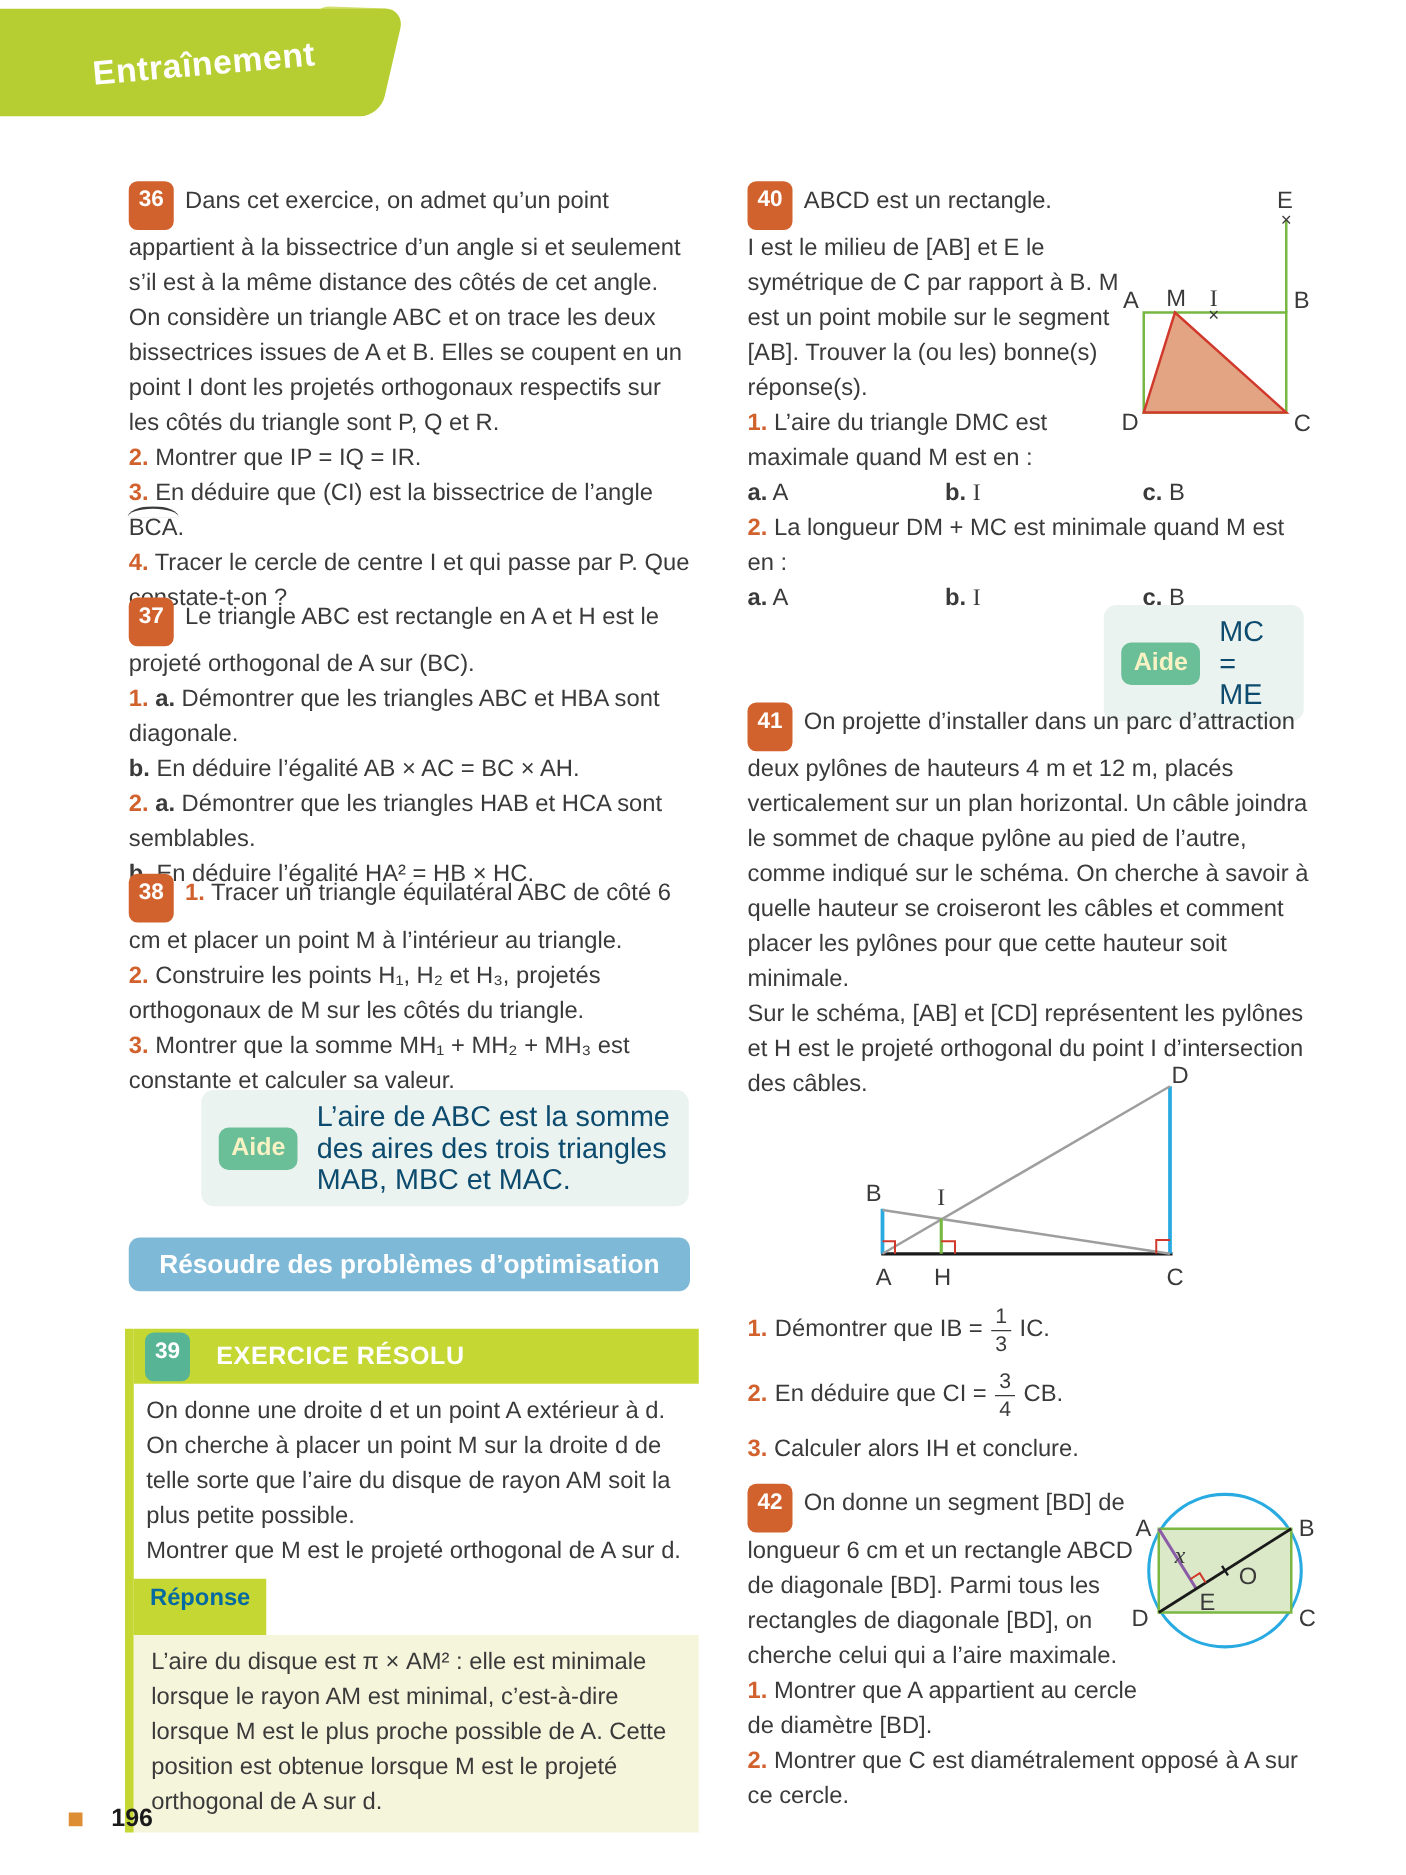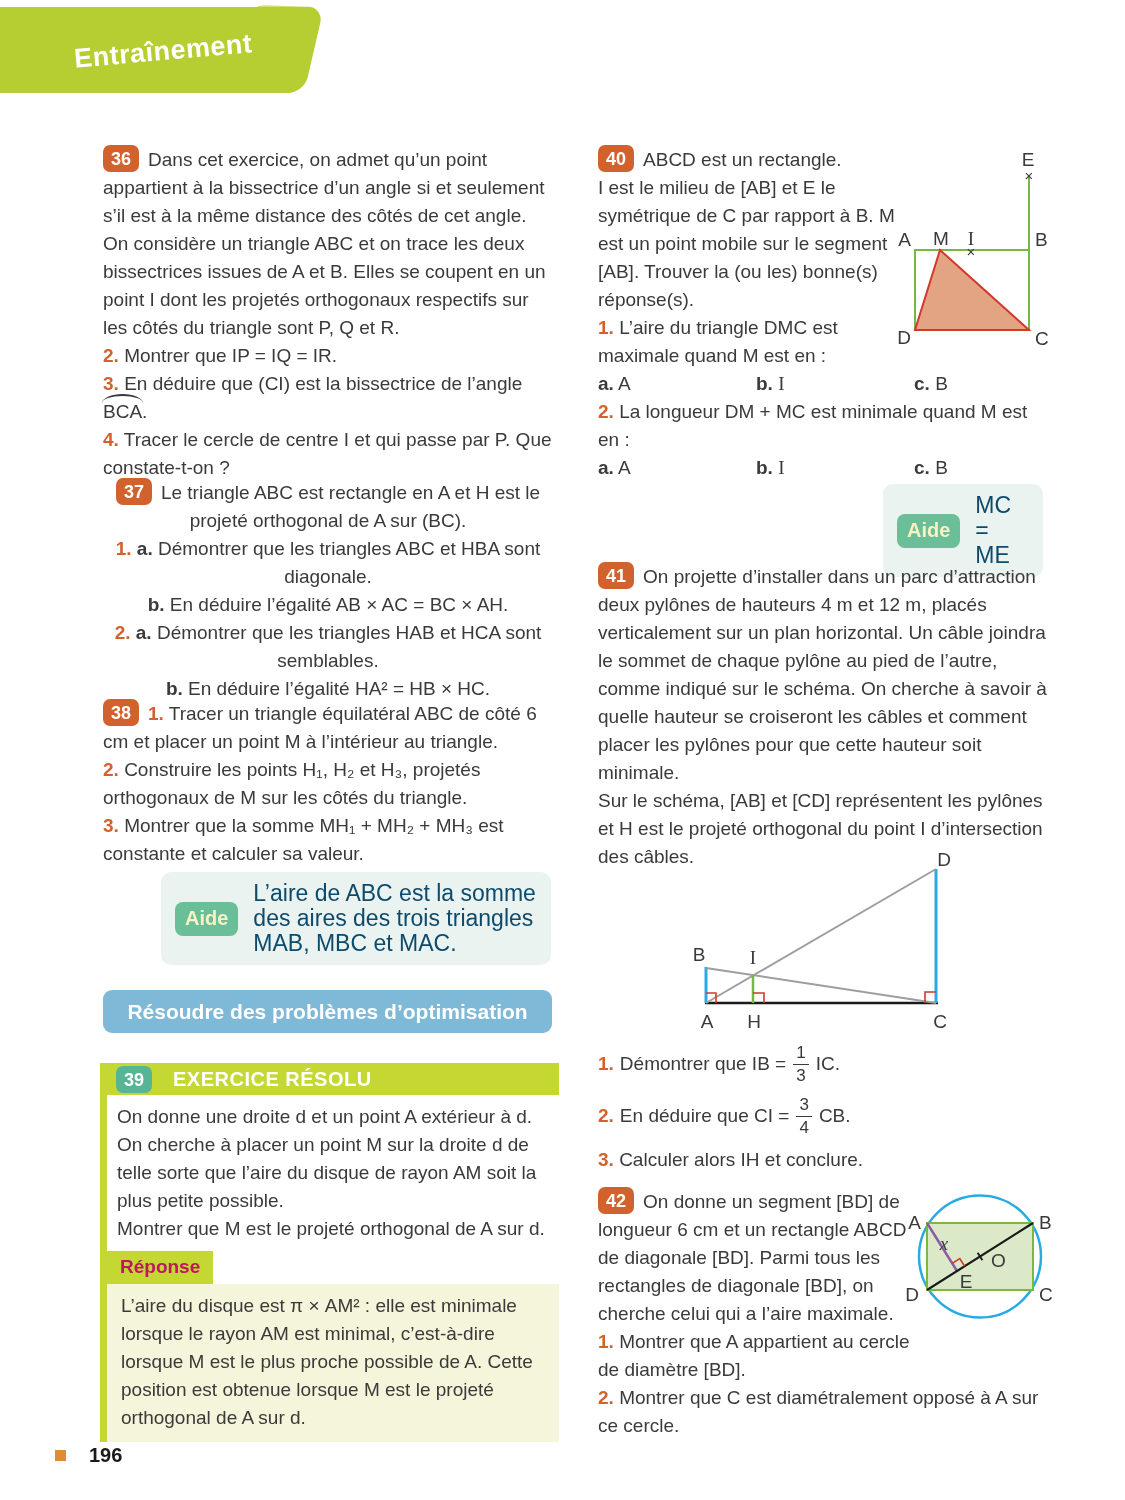--- a/index.html
+++ b/index.html
@@ -11,47 +11,47 @@
   
   .ribbon-light{position:absolute;left:243px;top:6px;width:70px;height:60px;
     background:#d3df6f;border-radius:12px;transform:skewX(-14deg) rotate(2deg);}
   .ribbon-main{position:absolute;left:-34px;top:7px;width:348px;height:86px;
     background:#b6ce31;border-radius:16px;transform:skewX(-13deg);}
   .ribbon-label{position:absolute;left:74px;top:36px;color:#fff;font-weight:bold;
     font-size:27px;transform:rotate(-5deg);letter-spacing:0.5px;}
 
   
   .badge{display:inline-block;background:#d2622d;color:#fff;font-weight:bold;
-    font-size:18px;line-height:1;padding:5px 8px 4px;border-radius:7px;margin-right:9px;
+    font-size:18px;line-height:1;padding:5px 8px 16px;border-radius:7px;margin-right:9px;
     position:relative;top:-1px;}
   .badge-teal{background:#57b494;}
 
   .qnum{color:#d2622d;font-weight:bold;}
   .sub{color:#3a3a3a;font-weight:bold;}
   .serif{font-family:"Liberation Serif","DejaVu Serif",serif;}
 
   
   .aide-box{background:#eaf3ef;border-radius:10px;display:flex;align-items:center;
     gap:15px;padding:9px 14px;}
   .aide-badge{background:#6abe98;color:#f8f2c4;font-weight:bold;font-size:20px;
     line-height:1;padding:6px 10px 8px;border-radius:8px;flex:0 0 auto;}
   .aide-text{font-size:23px;line-height:25px;color:#0c4a6e;}
 
   
   .banner{background:#7fb9d8;border-radius:9px;color:#fff;font-weight:bold;
     font-size:21px;text-align:center;height:43px;line-height:43px;}
 
   
   .ex39-wrap{border-left:7px solid #c5d733;}
-  .ex39-head{background:#c5d733;height:32px;display:flex;align-items:center;
+  .ex39-head{background:#c5d733;height:44px;display:flex;align-items:center;
     gap:12px;padding-left:9px;}
   .ex39-title{color:#fff;font-weight:bold;font-size:20px;letter-spacing:0.5px;}
   .ex39-body{padding:8px 0 0 10px;}
-  .rep-label{display:inline-block;background:#c5d733;color:#be185d;font-weight:bold;
-    font-size:19px;line-height:1;padding:6px 13px 8px;margin-top:8px;}
+  .rep-label{display:inline-block;background:#c5d733;color:#0369a1;font-weight:bold;
+    font-size:19px;line-height:1;padding:6px 13px 20px;margin-top:8px;}
   .rep-box{background:#f5f5dc;padding:8px 14px 10px;margin-top:0;}
 
   .ansrow{display:flex;gap:24px;}
   .ans{width:152px;}
 
   
   .fracline{display:flex;align-items:center;height:52px;}
   .fracline .qnum{margin-right:6px;}
   .frac{display:inline-block;text-align:center;font-size:17px;line-height:1.15;
     margin:0 7px;color:#3a3a3a;}
@@ -82,21 +82,21 @@
     <div class="ribbon-label">Entraînement</div>
   </div>
 
   <div class="abs txt" style="left:103px;top:146px;width:450px;">
     <span class="badge">36</span><span>Dans cet exercice, on admet qu’un point appartient à la bissectrice d’un angle si et seulement s’il est à la même distance des côtés de cet angle. On considère un triangle ABC et on trace les deux bissectrices issues de A et B. Elles se coupent en un point I dont les projetés orthogonaux respectifs sur les côtés du triangle sont P, Q et R.</span>
     <div><span class="qnum">2.</span> <span>Montrer que IP = IQ = IR.</span></div>
     <div><span class="qnum">3.</span> <span>En déduire que (CI) est la bissectrice de l’angle </span><span style="position:relative;display:inline-block;"><span style="position:absolute;left:-1px;right:-1px;top:-4px;height:7px;border-top:2px solid #3a3a3a;border-radius:50% 50% 0 0/100% 100% 0 0;"></span><span>BCA</span></span><span>.</span></div>
     <div><span class="qnum">4.</span> <span>Tracer le cercle de centre I et qui passe par P. Que constate-t-on ?</span></div>
   </div>
 
-  <div class="abs txt" style="left:103px;top:479px;width:450px;text-align:center;">
+  <div class="abs txt" style="left:103px;top:479px;width:450px;">
     <span class="badge">37</span><span>Le triangle ABC est rectangle en A et H est le projeté orthogonal de A sur (BC).</span>
     <div><span class="qnum">1.</span> <span class="sub">a.</span> <span>Démontrer que les triangles ABC et HBA sont diagonale.</span></div>
     <div><span class="sub">b.</span> <span>En déduire l’égalité AB × AC = BC × AH.</span></div>
     <div><span class="qnum">2.</span> <span class="sub">a.</span> <span>Démontrer que les triangles HAB et HCA sont semblables.</span></div>
     <div><span class="sub">b.</span> <span>En déduire l’égalité HA² = HB × HC.</span></div>
   </div>
 
   <div class="abs txt" style="left:103px;top:700px;width:450px;">
     <span class="badge">38</span><span class="qnum">1.</span> <span>Tracer un triangle équilatéral ABC de côté 6 cm et placer un point M à l’intérieur au triangle.</span>
     <div><span class="qnum">2.</span> <span>Construire les points H₁, H₂ et H₃, projetés orthogonaux de M sur les côtés du triangle.</span></div>

